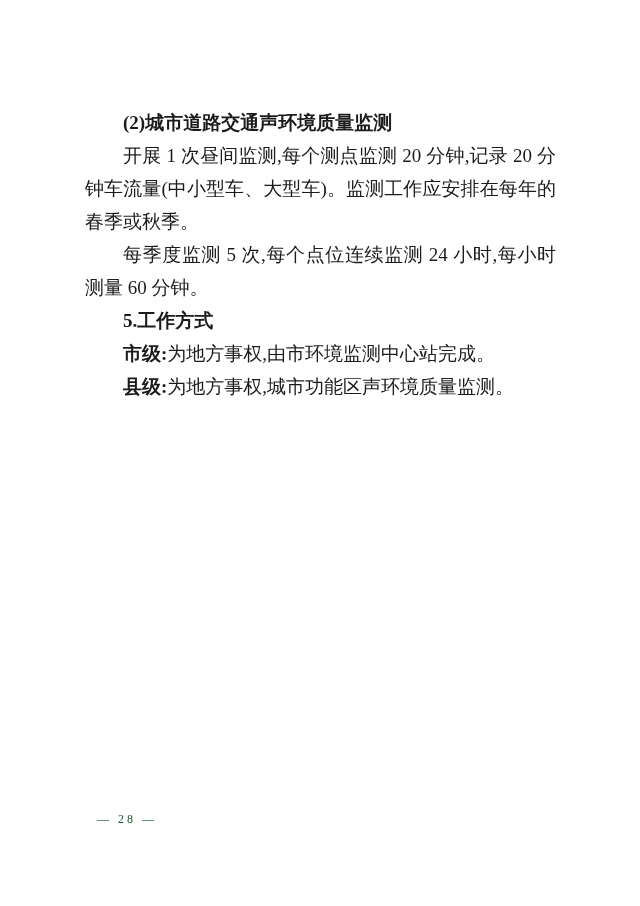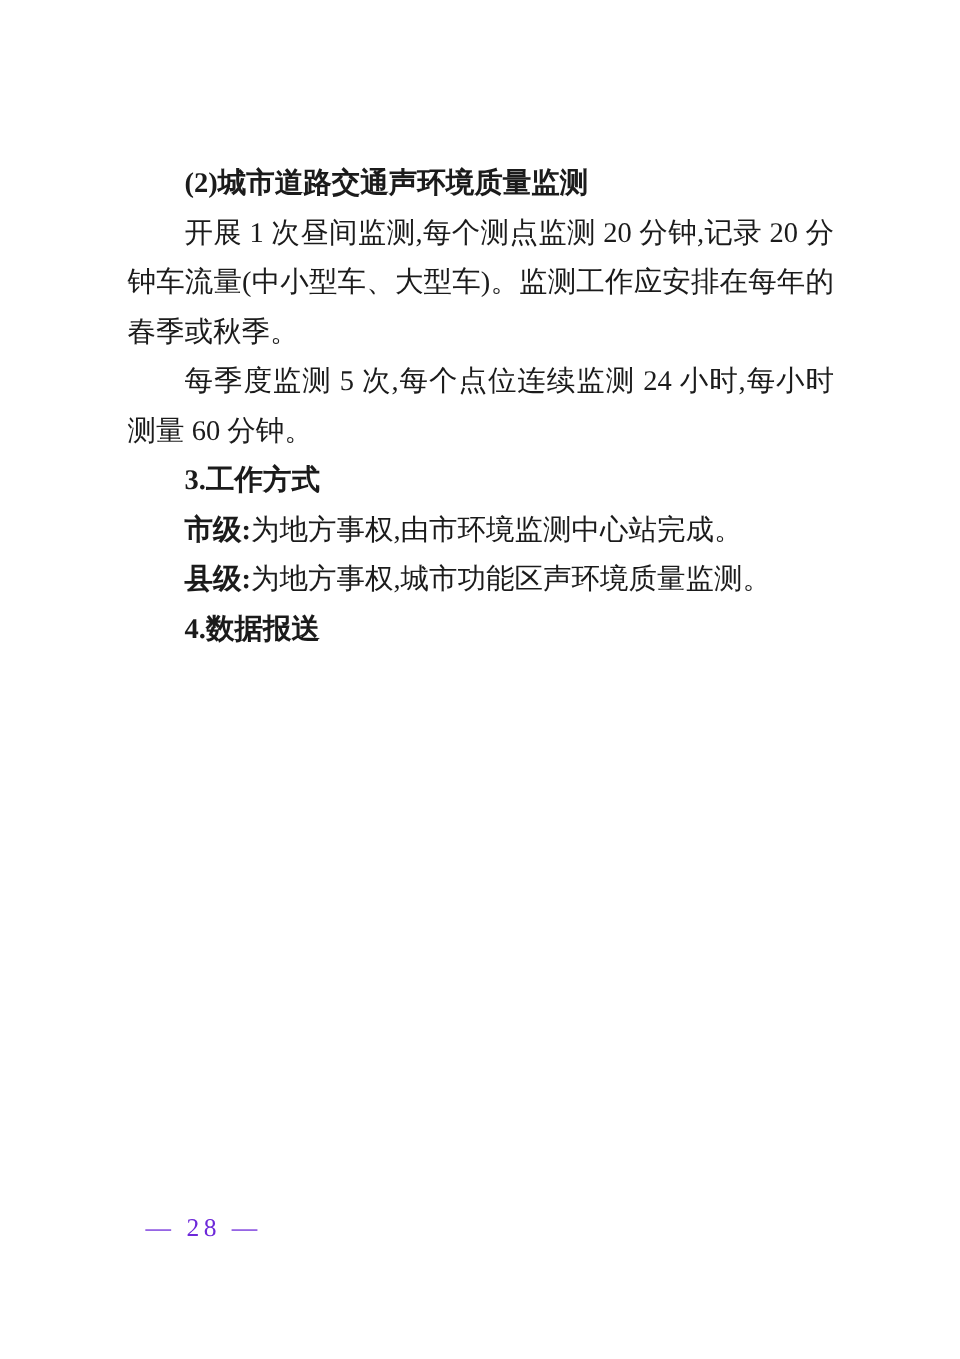--- a/index.html
+++ b/index.html
@@ -39,45 +39,44 @@
     font-weight: bold;
     text-align: left;
   }
   .lead {
     font-weight: bold;
   }
   .pageno {
     position: absolute;
     left: 97px;
     top: 807px;
-    font-size: 17px;
+    font-size: 12px;
     line-height: 24px;
     letter-spacing: 3px;
-    color: #6d28d9;
+    color: #14532d;
   }
 </style>
 </head>
 <body>
 
 <div class="page">
   <div class="content">
 
     <h3>(2)城市道路交通声环境质量监测</h3>
 
     <p>开展 1 次昼间监测,每个测点监测 20 分钟,记录 20 分钟车流量(中小型车、大型车)。监测工作应安排在每年的春季或秋季。</p>
 
 
     <p>每季度监测 5 次,每个点位连续监测 24 小时,每小时测量 60 分钟。</p>
 
-    <h3>3.工作方式</h3>
+    <h3>5.工作方式</h3>
 
     <p><span class="lead">市级:</span><span>为地方事权,由市环境监测中心站完成。</span></p>
 
     <p><span class="lead">县级:</span><span>为地方事权,城市功能区声环境质量监测。</span></p>
 
-    <h3>4.数据报送</h3>
 
 
 
   </div>
 
   <div class="pageno">— 28 —</div>
 </div>
 
 </body></html>

